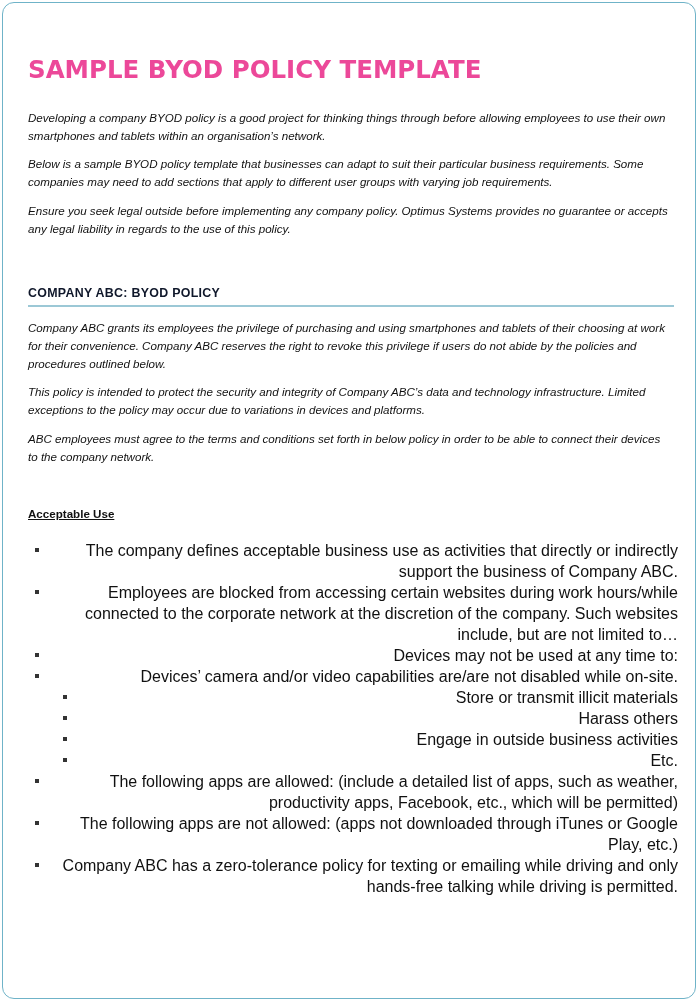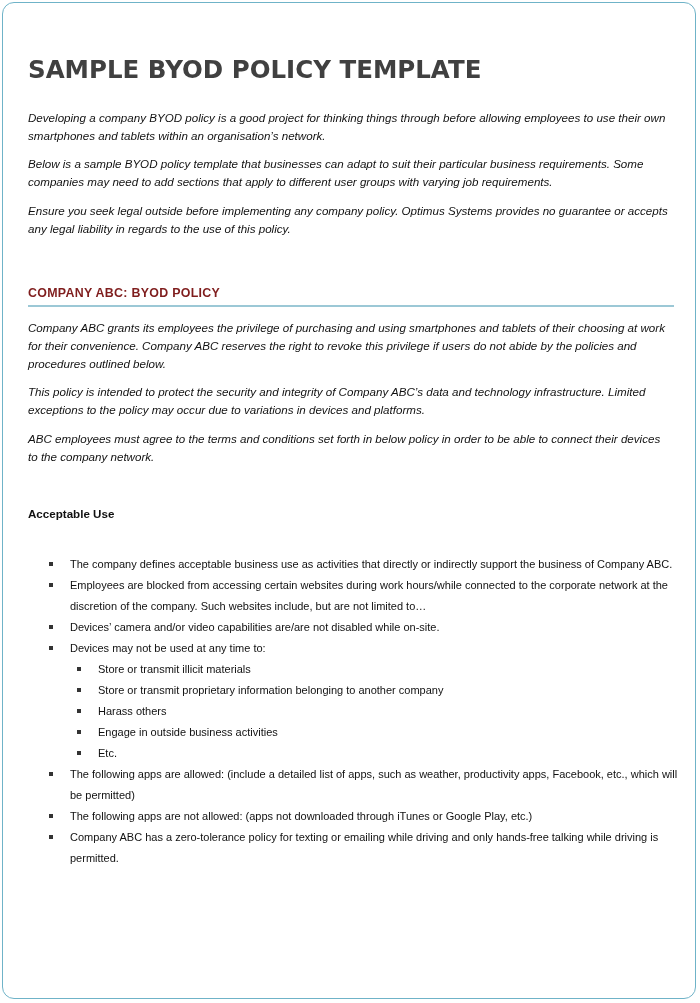--- a/index.html
+++ b/index.html
@@ -2,27 +2,27 @@
 <html><head>
   <meta charset="utf-8">
   <style>
     html, body { margin: 0; padding: 0; background: #ffffff; }
     body { width: 700px; height: 1003px; position: relative; overflow: hidden;
       font-family: "Liberation Sans", sans-serif; color: #111; }
     .frame { position: absolute; left: 2px; top: 2px; width: 694px; height: 997px;
       border: 1.5px solid #6fb3c8; border-radius: 12px; box-sizing: border-box; }
     .title { position: absolute; left: 28px; top: 55px; margin: 0;
       font-family: "DejaVu Sans", sans-serif; font-weight: bold; font-size: 24.5px;
-      color: #404040; letter-spacing: 0px; }
+      color: #ec4899; letter-spacing: 0px; }
     .para { position: absolute; left: 28px; width: 645px; margin: 0; font-size: 11.6px; line-height: 18px; font-style: italic; }
     .section-head { position: absolute; left: 28px; top: 286px; margin: 0;
-      font-size: 12.4px; color: #7f1d1d; letter-spacing: 0.3px; }
+      font-size: 12.4px; color: #0f172a; letter-spacing: 0.3px; }
     .rule { position: absolute; left: 28px; top: 305px; width: 646px; height: 2px; background: #9cc8d6; }
-    .subhead { position: absolute; left: 28px; top: 507px; margin: 0; font-weight: bold; font-size: 11.6px; }
-    .list { position: absolute; left: 28px; top: 540px; width: 650px; margin: 14px; padding: 0; list-style: none; font-size: 11px; }
+    .subhead { position: absolute; left: 28px; top: 507px; margin: 0; font-weight: bold; font-size: 11.6px; text-decoration: underline; }
+    .list { position: absolute; left: 28px; top: 540px; width: 650px; margin: 0; padding: 0; list-style: none; font-size: 16px; text-align: right; }
     .li { position: relative; padding-left: 28px; line-height: 21px; margin-bottom: 0px; }
     .li.sub { padding-left: 56px; }
     .bullet { position: absolute; left: 7px; top: 8px; width: 4px; height: 4px; background: #333; }
     .li.sub .bullet { left: 35px; }
   </style>
 </head>
 <body>
 
 <div class="frame"></div>
 
@@ -37,23 +37,23 @@
 
 <p class="para" style="top:319px">Company ABC grants its employees the privilege of purchasing and using smartphones and tablets of their choosing at work for their convenience. Company ABC reserves the right to revoke this privilege if users do not abide by the policies and procedures outlined below.</p>
 <p class="para" style="top:383px">This policy is intended to protect the security and integrity of Company ABC’s data and technology infrastructure. Limited exceptions to the policy may occur due to variations in devices and platforms.</p>
 <p class="para" style="top:430px">ABC employees must agree to the terms and conditions set forth in below policy in order to be able to connect their devices to the company network.</p>
 
 <h3 class="subhead">Acceptable Use</h3>
 
 <ul class="list" id="bullet-list">
     <li class="li"><span class="bullet"></span><span>The company defines acceptable business use as activities that directly or indirectly support the business of Company ABC.</span></li>
     <li class="li"><span class="bullet"></span><span>Employees are blocked from accessing certain websites during work hours/while connected to the corporate network at the discretion of the company. Such websites include, but are not limited to…</span></li>
+    <li class="li"><span class="bullet"></span><span>Devices may not be used at any time to:</span></li>
     <li class="li"><span class="bullet"></span><span>Devices’ camera and/or video capabilities are/are not disabled while on-site.</span></li>
-    <li class="li"><span class="bullet"></span><span>Devices may not be used at any time to:</span></li>
     <li class="li sub"><span class="bullet"></span><span>Store or transmit illicit materials</span></li>
-    <li class="li sub"><span class="bullet"></span><span>Store or transmit proprietary information belonging to another company</span></li>
+    <li class="li sub"><span class="bullet"></span></li>
     <li class="li sub"><span class="bullet"></span><span>Harass others</span></li>
     <li class="li sub"><span class="bullet"></span><span>Engage in outside business activities</span></li>
     <li class="li sub"><span class="bullet"></span><span>Etc.</span></li>
     <li class="li"><span class="bullet"></span><span>The following apps are allowed: (include a detailed list of apps, such as weather, productivity apps, Facebook, etc., which will be permitted)</span></li>
     <li class="li"><span class="bullet"></span><span>The following apps are not allowed: (apps not downloaded through iTunes or Google Play, etc.)</span></li>
     <li class="li"><span class="bullet"></span><span>Company ABC has a zero-tolerance policy for texting or emailing while driving and only hands-free talking while driving is permitted.</span></li>
   </ul>
 
 </body></html>

